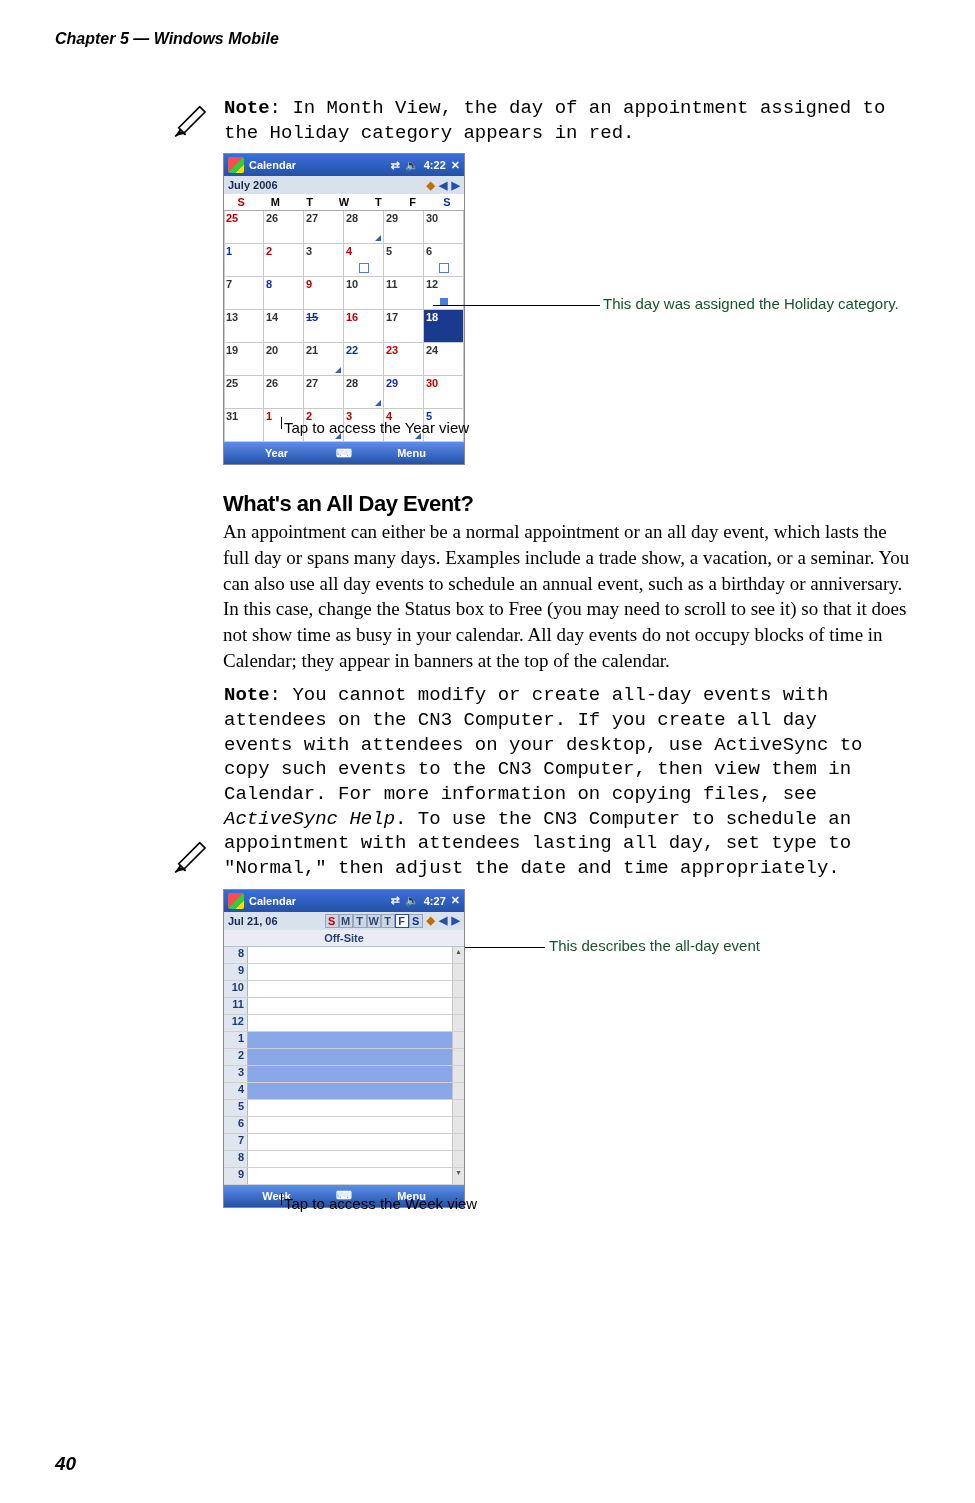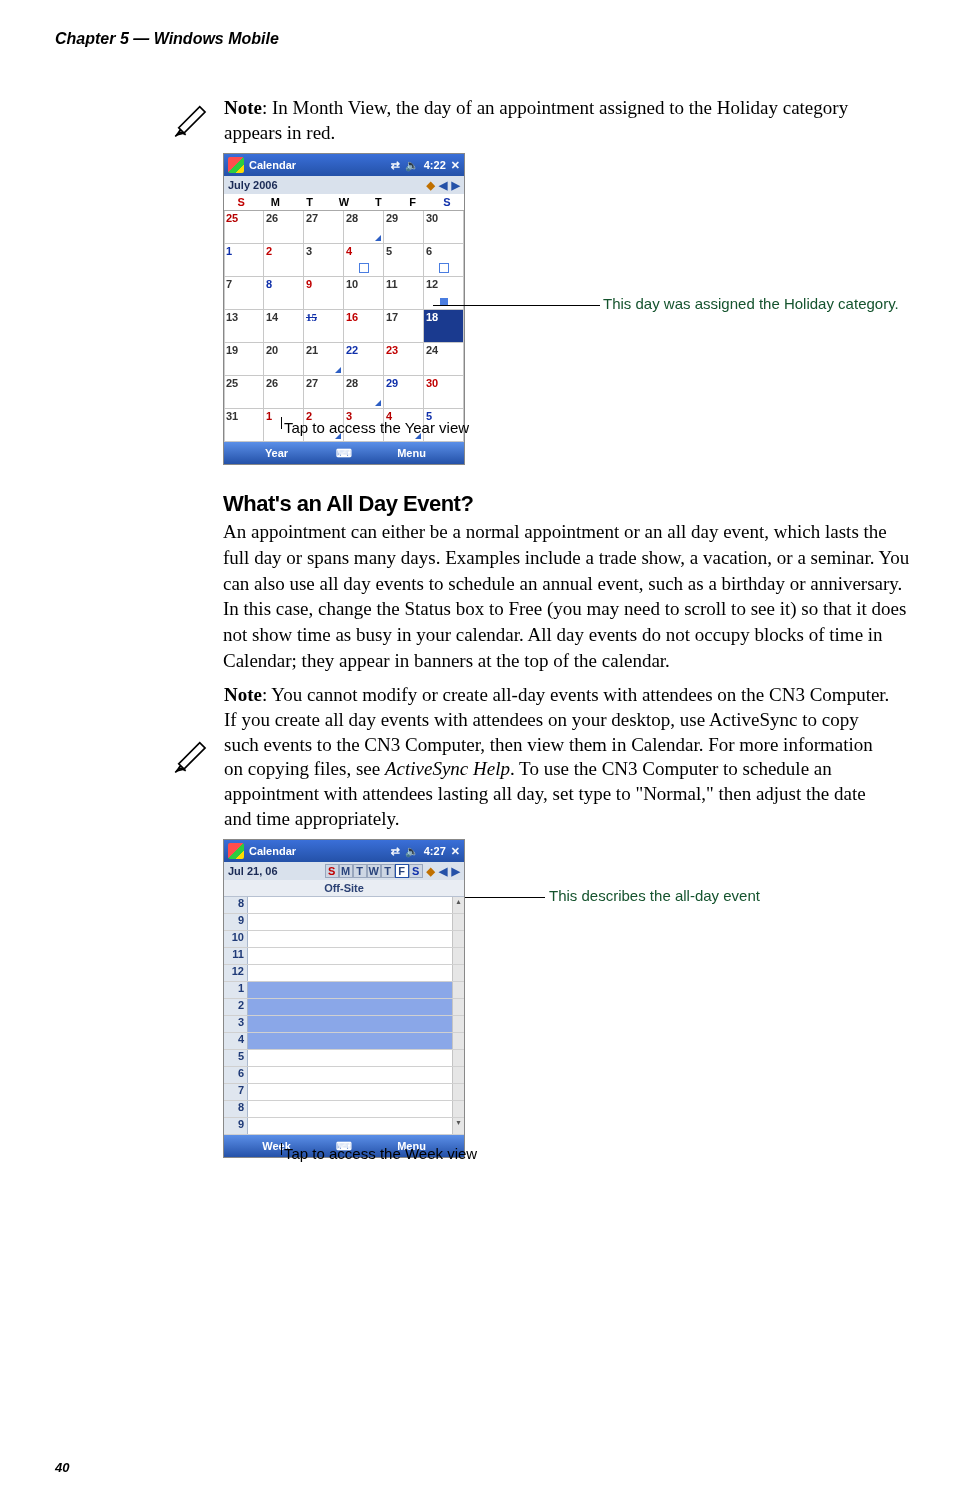--- a/index.html
+++ b/index.html
@@ -19,24 +19,25 @@
   }
   .header-line {
     font-family: 'Segoe UI', Arial, sans-serif;
     font-weight: bold;
     font-style: italic;
     font-size: 16px;
     margin-bottom: 48px;
   }
   .note-row {
     display: flex;
-    align-items: center;
+    align-items: flex-end;
     margin-left: 115px;
     margin-right: 26px;
     gap: 12px;
+    font-family: Liberation Mono, monospace;
   }
   .note-icon svg { width: 42px; height: 42px; }
   .note-text {
     font-size: 19px;
     line-height: 1.3;
     flex: 1;
   }
   .body-block {
     margin-left: 168px;
     margin-right: 10px;
@@ -125,21 +126,21 @@
     border-left: 6px solid transparent; border-bottom: 6px solid #2d5fc4;
   }
   .mark-sq {
     position:absolute; left:50%; bottom:3px; transform:translateX(-50%);
     width:8px; height:8px; background:#4a7de0;
   }
   .mark-sqo {
     position:absolute; left:50%; bottom:3px; transform:translateX(-50%);
     width:8px; height:8px; border:1px solid #4a7de0; background:#fff;
   }
-  .strike { text-decoration: line-through; font-family: Liberation Serif, serif; }
+  .strike { text-decoration: line-through; }
   .bottombar {
     background: linear-gradient(to bottom, #5b8fe8, #2451a8);
     color: #fff;
     display: flex;
     align-items: center;
     height: 22px;
     font-weight: bold;
   }
   .bottombar .btn { flex: 1; text-align: center; }
   .bottombar .mid { width: 30px; text-align: center; }
@@ -196,21 +197,21 @@
 
   .footer {
     position: absolute;
     bottom: 28px;
     left: 55px; right: 55px;
     display: flex;
     justify-content: space-between;
     font-family: 'Segoe UI', Arial, sans-serif;
     font-weight: bold;
     font-style: italic;
-    font-size: 13px;
+    font-size: 19px;
   }
 </style>
 </head>
 <body>
 
 <div class="page">
   <div class="header-line">Chapter 5 — Windows Mobile</div>
 
   <div class="note-row">
     <div class="note-icon">

